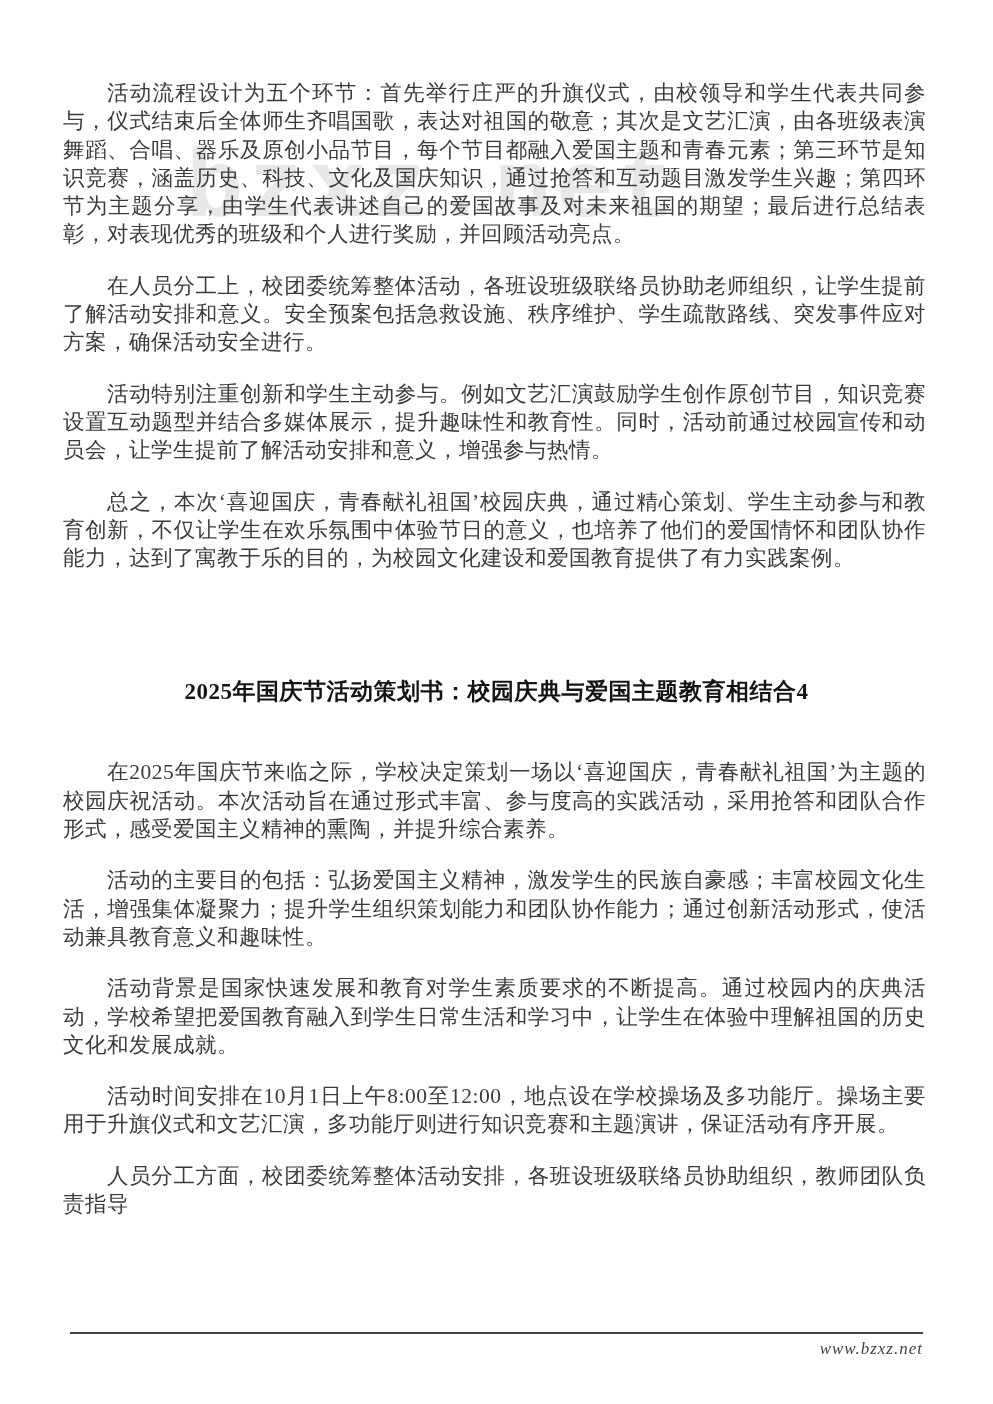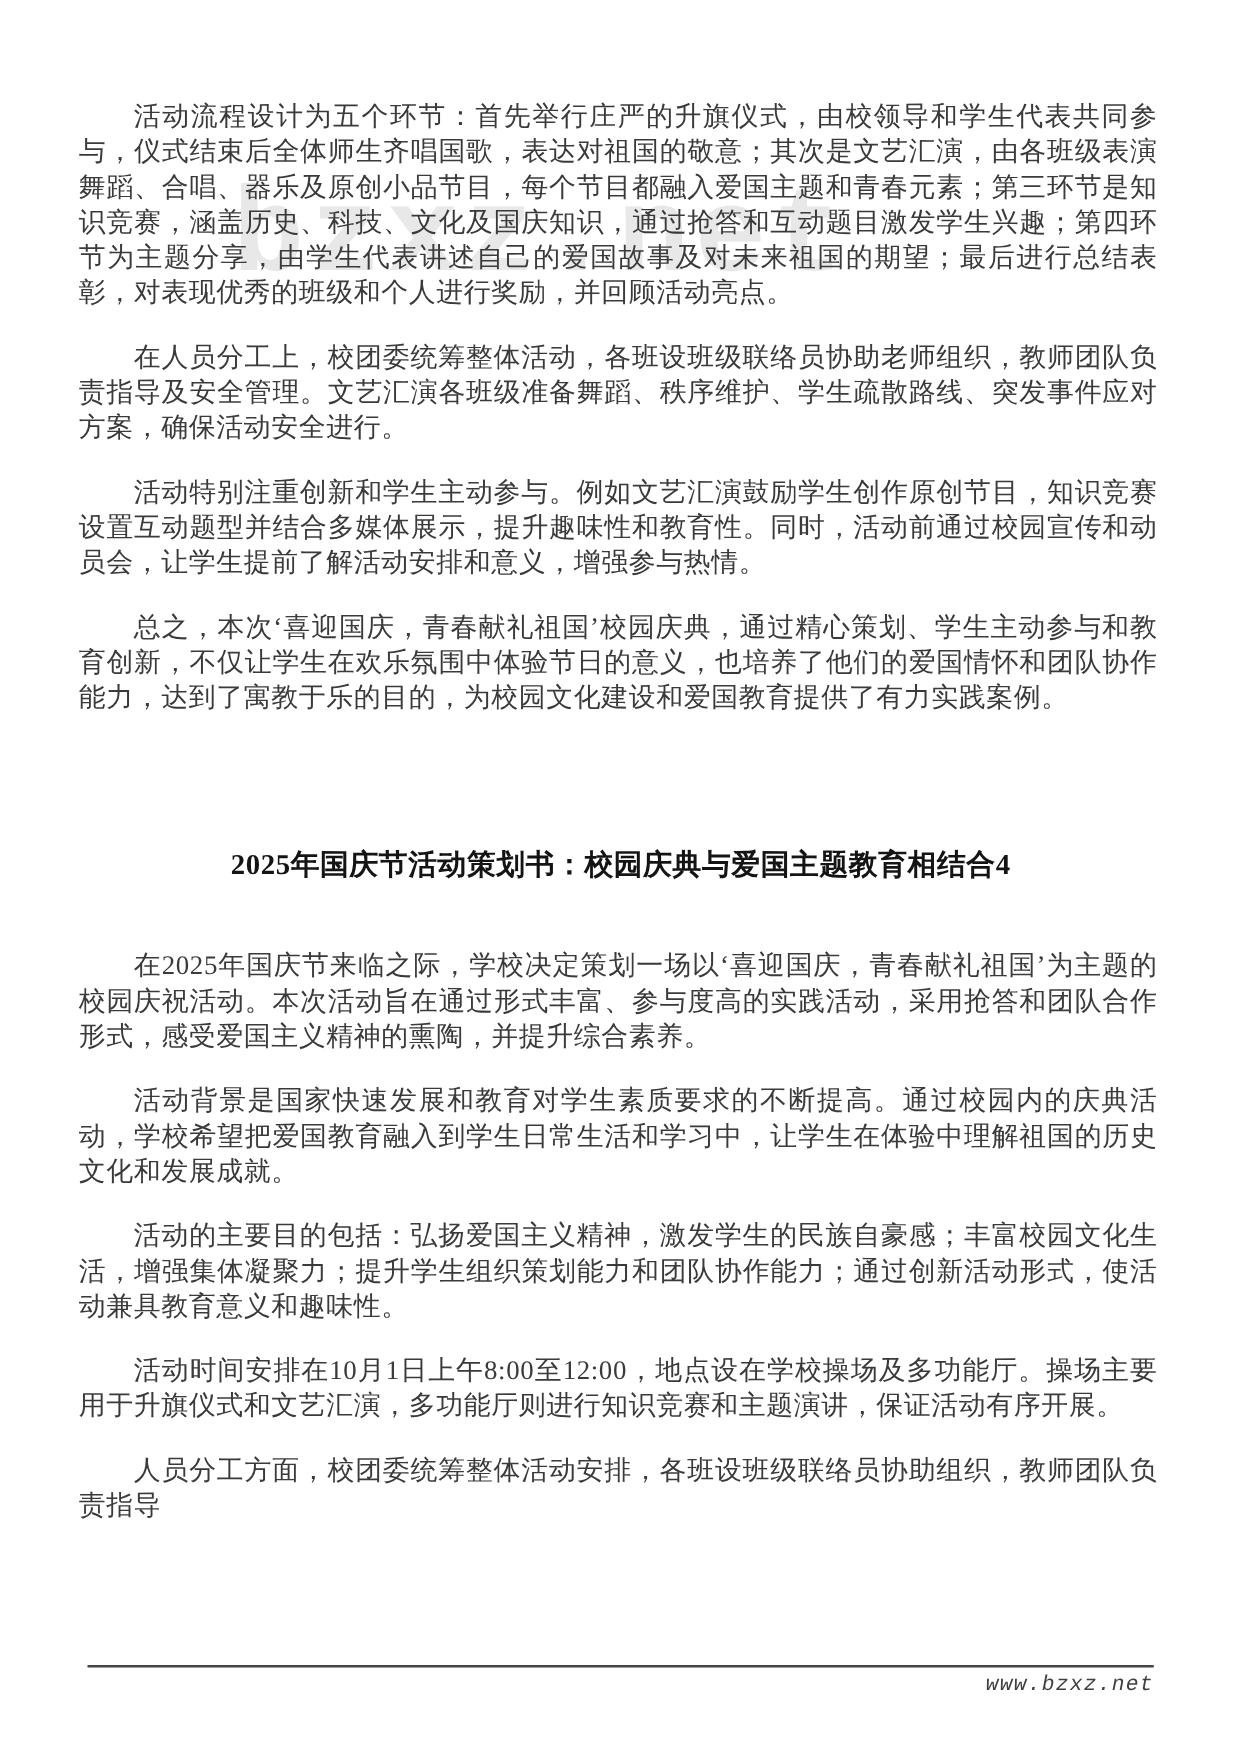--- a/index.html
+++ b/index.html
@@ -65,45 +65,45 @@
     background: var(--page-bg);
   }
   .footer-divider {
     width: 100%;
     height: 0;
     border-top: 2px solid var(--divider);
   }
   .footer-site {
     margin-top: 5px;
     text-align: right;
-    font-family: Liberation Mono, monospace;
+    font-family: Liberation Serif, serif;
     font-style: italic;
     font-size: 17px;
     letter-spacing: 1px;
     color: var(--footer-text);
   }
 </style>
 </head>
 <body>
 
 <div class="page">
 
   <div class="watermark">bzxz.net</div>
 
   <div class="content">
     <p>活动流程设计为五个环节：首先举行庄严的升旗仪式，由校领导和学生代表共同参与，仪式结束后全体师生齐唱国歌，表达对祖国的敬意；其次是文艺汇演，由各班级表演舞蹈、合唱、器乐及原创小品节目，每个节目都融入爱国主题和青春元素；第三环节是知识竞赛，涵盖历史、科技、文化及国庆知识，通过抢答和互动题目激发学生兴趣；第四环节为主题分享，由学生代表讲述自己的爱国故事及对未来祖国的期望；最后进行总结表彰，对表现优秀的班级和个人进行奖励，并回顾活动亮点。</p>
-    <p>在人员分工上，校团委统筹整体活动，各班设班级联络员协助老师组织，教师团队负责指导及安全管理。文艺汇演各班级准备舞蹈、秩序维护、学生疏散路线、突发事件应对方案，确保活动安全进行。</p>
+    <p>在人员分工上，校团委统筹整体活动，各班设班级联络员协助老师组织，让学生提前了解活动安排和意义。安全预案包括急救设施、秩序维护、学生疏散路线、突发事件应对方案，确保活动安全进行。</p>
     <p>活动特别注重创新和学生主动参与。例如文艺汇演鼓励学生创作原创节目，知识竞赛设置互动题型并结合多媒体展示，提升趣味性和教育性。同时，活动前通过校园宣传和动员会，让学生提前了解活动安排和意义，增强参与热情。</p>
     <p>总之，本次‘喜迎国庆，青春献礼祖国’校园庆典，通过精心策划、学生主动参与和教育创新，不仅让学生在欢乐氛围中体验节日的意义，也培养了他们的爱国情怀和团队协作能力，达到了寓教于乐的目的，为校园文化建设和爱国教育提供了有力实践案例。</p>
 
     <h1>2025年国庆节活动策划书：校园庆典与爱国主题教育相结合4</h1>
 
     <p>在2025年国庆节来临之际，学校决定策划一场以‘喜迎国庆，青春献礼祖国’为主题的校园庆祝活动。本次活动旨在通过形式丰富、参与度高的实践活动，采用抢答和团队合作形式，感受爱国主义精神的熏陶，并提升综合素养。</p>
+    <p>活动的主要目的包括：弘扬爱国主义精神，激发学生的民族自豪感；丰富校园文化生活，增强集体凝聚力；提升学生组织策划能力和团队协作能力；通过创新活动形式，使活动兼具教育意义和趣味性。</p>
     <p>活动背景是国家快速发展和教育对学生素质要求的不断提高。通过校园内的庆典活动，学校希望把爱国教育融入到学生日常生活和学习中，让学生在体验中理解祖国的历史文化和发展成就。</p>
-    <p>活动的主要目的包括：弘扬爱国主义精神，激发学生的民族自豪感；丰富校园文化生活，增强集体凝聚力；提升学生组织策划能力和团队协作能力；通过创新活动形式，使活动兼具教育意义和趣味性。</p>
     <p>活动时间安排在10月1日上午8:00至12:00，地点设在学校操场及多功能厅。操场主要用于升旗仪式和文艺汇演，多功能厅则进行知识竞赛和主题演讲，保证活动有序开展。</p>
     <p>人员分工方面，校团委统筹整体活动安排，各班设班级联络员协助组织，教师团队负责指导</p>
   </div>
 
   <div class="footer">
     <div class="footer-divider"></div>
     <div class="footer-site">www.bzxz.net</div>
   </div>
 
 </div>

